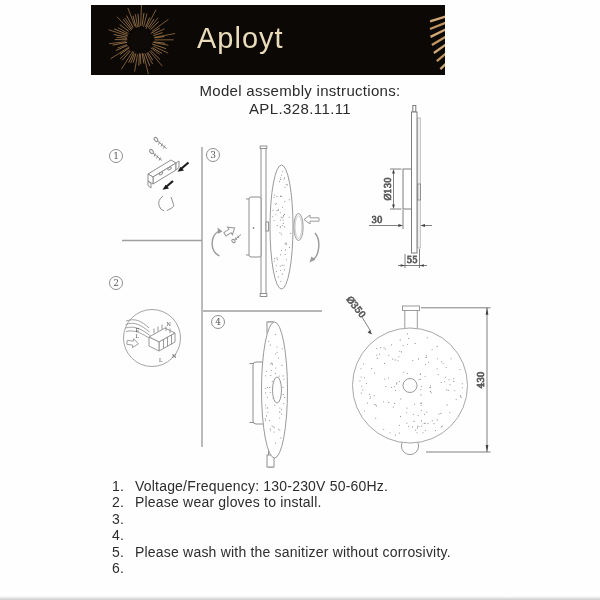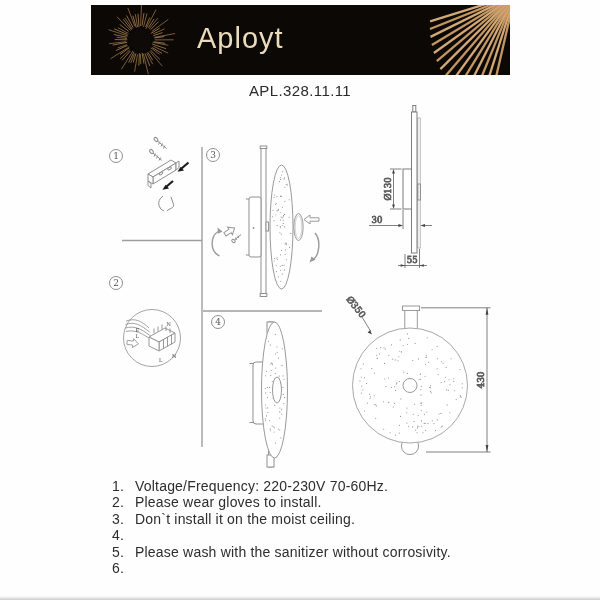--- a/index.html
+++ b/index.html
@@ -1,20 +1,20 @@
 <!DOCTYPE html>
 <html><head>
 <meta charset="utf-8">
 <style>
   html,body{margin:0;padding:0;}
   body{width:600px;height:600px;background:#fff;font-family:"Liberation Sans",sans-serif;position:relative;overflow:hidden;}
   .page{position:absolute;inset:0;background:#fefefe;}
 
   
-  .banner{position:absolute;left:91px;top:5px;width:419px;height:70px;background:#0b0806;overflow:hidden;text-align:right;}
+  .banner{position:absolute;left:91px;top:5px;width:354px;height:70px;background:#0b0806;overflow:hidden;text-align:right;}
   .banner svg{position:absolute;inset:0;}
   .wordmark{position:absolute;left:106px;top:17px;font-size:29px;line-height:32px;font-weight:300;
             letter-spacing:1px;color:#eadbba;}
 
   
   .title-block{position:absolute;left:0;top:82px;width:600px;text-align:center;color:#2b2b2b;}
   .title-line{font-size:15px;font-weight:500;letter-spacing:.3px;line-height:18px;}
   .model-line{font-size:15px;font-weight:400;letter-spacing:.4px;line-height:18px;}
 
   
@@ -114,20 +114,21 @@
           <line x1="424" y1="-10" x2="340.9" y2="40.0" stroke="#c49660" stroke-width="2.3"></line>
           <line x1="424" y1="-10" x2="339.5" y2="31.9" stroke="#d2a876" stroke-width="2.3"></line>
           <line x1="424" y1="-10" x2="339.0" y2="24.0" stroke="#c49660" stroke-width="2.3"></line>
           <line x1="424" y1="-10" x2="339.1" y2="16.3" stroke="#d2a876" stroke-width="2.3"></line>
         </g>
     </svg>
     <div class="wordmark">Aployt</div>
   </div>
 
   <div class="title-block">
+    <div class="title-line">Model assembly instructions:</div>
     <div class="model-line">APL.328.11.11</div>
   </div>
 
   <svg class="diagram" viewBox="0 0 600 600">
 
     <g stroke="#9e9e9e" stroke-width="1.4">
       <line x1="122" y1="240.5" x2="202" y2="240.5"></line>
       <line x1="202" y1="147" x2="202" y2="447"></line>
       <line x1="203" y1="311" x2="322" y2="311"></line>
     </g>
@@ -603,29 +604,28 @@
 
       <line x1="362" y1="317" x2="370.5" y2="331"></line>
       <polygon points="372,334.5 367.6,332.6 370.1,329.9" fill="#444" stroke="none"></polygon>
       <text class="dim" style="font-size:9px" text-anchor="middle" x="356" y="307" transform="rotate(52 356 307)" dy="3">Ø350</text>
     </g>
   </svg>
 
   <div class="instructions">
     <div class="instr-row">
       <span class="instr-num">1.</span>
-      <span class="instr-text">Voltage/Frequency: 220-230V 70-60Hz.</span>
+      <span class="instr-text">Voltage/Frequency: 130-230V 50-60Hz.</span>
     </div>
     <div class="instr-row">
       <span class="instr-num">2.</span>
       <span class="instr-text">Please wear gloves to install.</span>
     </div>
     <div class="instr-row">
       <span class="instr-num">3.</span>
-      <span class="instr-text">Don`t install it on the moist ceiling.</span>
     </div>
     <div class="instr-row">
       <span class="instr-num">4.</span>
     </div>
     <div class="instr-row">
       <span class="instr-num">5.</span>
       <span class="instr-text">Please wash with the sanitizer without corrosivity.</span>
     </div>
     <div class="instr-row">
       <span class="instr-num">6.</span>

